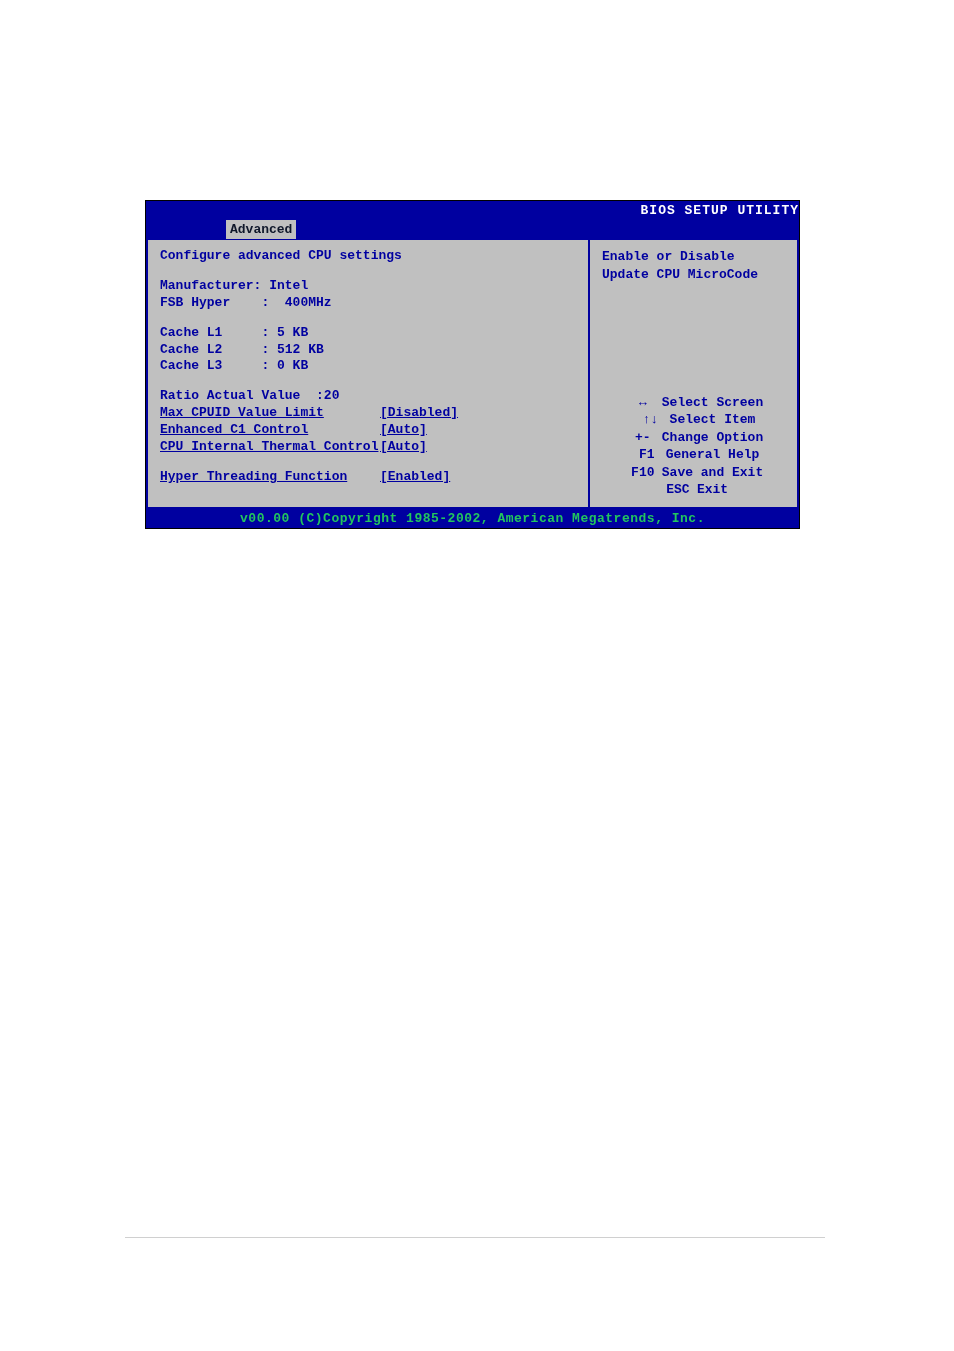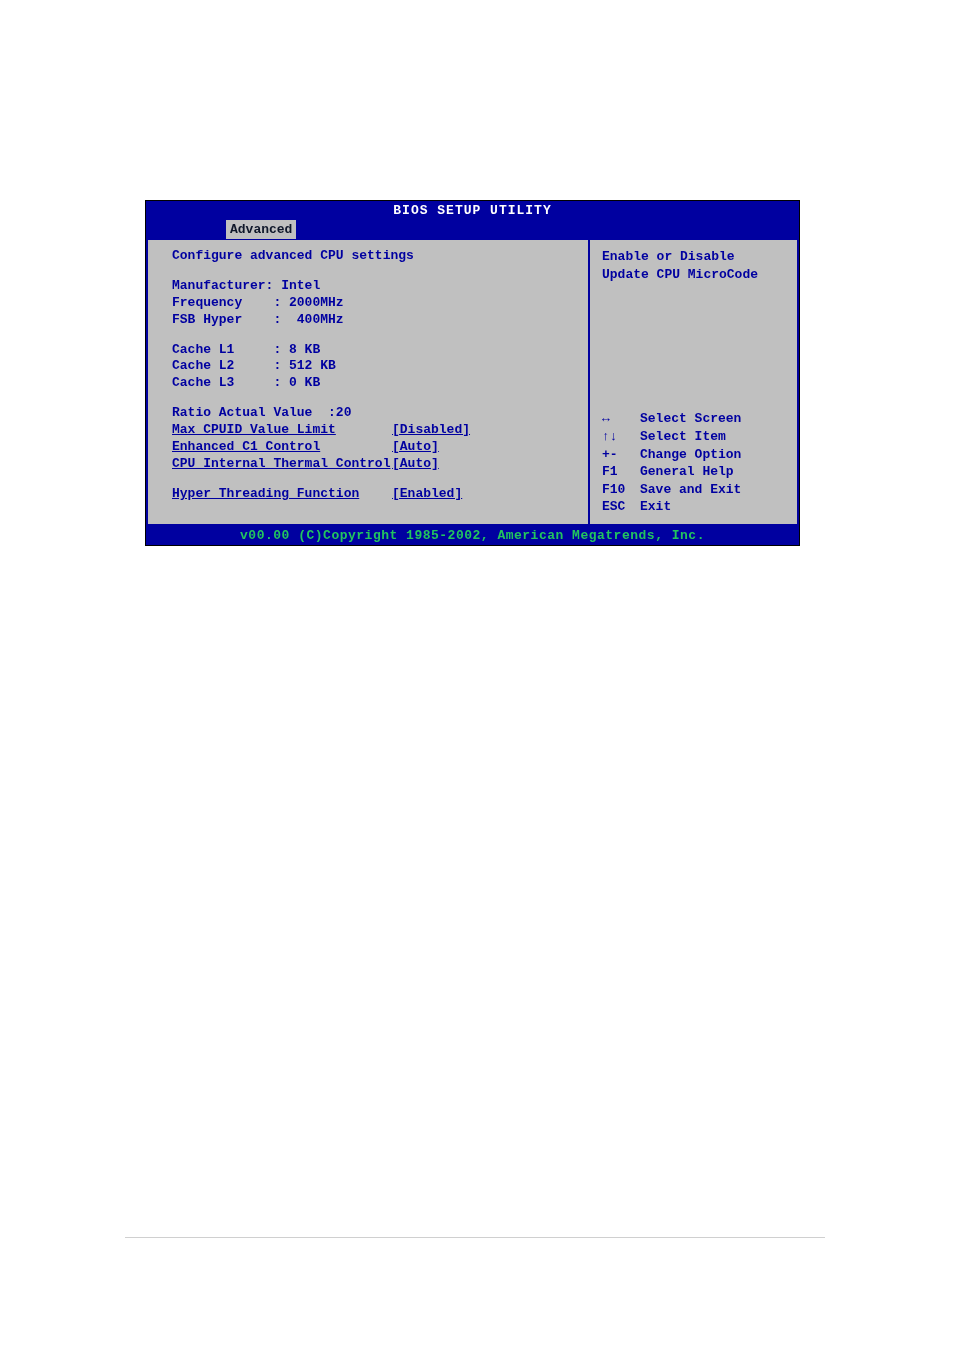--- a/index.html
+++ b/index.html
@@ -14,23 +14,23 @@
       position: absolute;
       left: 145px;
       top: 200px;
       width: 655px;
       background: #c0c0c0;
       border: 1px solid #000;
     }
     .title-bar {
       background: #0000a0;
       color: #ffffff;
-      text-align: center;
+      text-align: right;
       font-weight: bold;
-      padding: 2px 8px;
+      padding: 2px 0;
       letter-spacing: 1px;
       font-size: 13px;
     }
     .tab-bar {
       background: #0000a0;
       height: 16px;
       position: relative;
     }
     .tab-active {
       position: absolute;
@@ -43,21 +43,21 @@
       font-size: 13px;
     }
     .content-area {
       display: flex;
       border-top: 2px solid #0000a0;
     }
     .left-panel {
       flex: 1;
       border: 2px solid #0000a0;
       border-right: 1px solid #0000a0;
-      padding: 8px 24px;
+      padding: 8px 12px;
       color: #0000a0;
       font-weight: bold;
       font-size: 13px;
       line-height: 1.3;
     }
     .right-panel {
       width: 210px;
       border: 2px solid #0000a0;
       border-left: 1px solid #0000a0;
       padding: 8px 12px;
@@ -67,20 +67,21 @@
       line-height: 1.35;
       display: flex;
       flex-direction: column;
     }
     .help-text {
       margin-bottom: 4px;
     }
     .nav-hints {
       margin-top: auto;
       padding-top: 80px;
+      text-align: center;
     }
     .nav-row { white-space: pre; }
     .nav-key { display: inline-block; width: 38px; }
     .footer-bar {
       background: #0000a0;
       color: #22c55e;
       text-align: center;
       font-weight: bold;
       font-size: 13px;
       padding: 2px 0;
@@ -105,24 +106,23 @@
 <div class="bios-window">
   <div class="title-bar">BIOS SETUP UTILITY</div>
   <div class="tab-bar">
     <span class="tab-active">Advanced</span>
   </div>
   <div class="content-area">
     <div class="left-panel">
       <div class="info-line">Configure advanced CPU settings</div>
       <div class="spacer"></div>
       <div class="info-line">Manufacturer: Intel</div>
-      <div class="info-line">Frequency    : 2000MHz</div>
       <div class="info-line">FSB Hyper    :  400MHz</div>
       <div class="spacer"></div>
-      <div class="info-line">Cache L1     : 8 KB</div>
+      <div class="info-line">Cache L1     : 5 KB</div>
       <div class="info-line">Cache L2     : 512 KB</div>
       <div class="info-line">Cache L3     : 0 KB</div>
       <div class="spacer"></div>
       <div class="info-line">Ratio Actual Value  :20</div>
 
       <div class="setting-row">
         <span class="setting-label">Max CPUID Value Limit</span>
         <span class="setting-value">[Disabled]</span>
       </div>
       <div class="setting-row">

